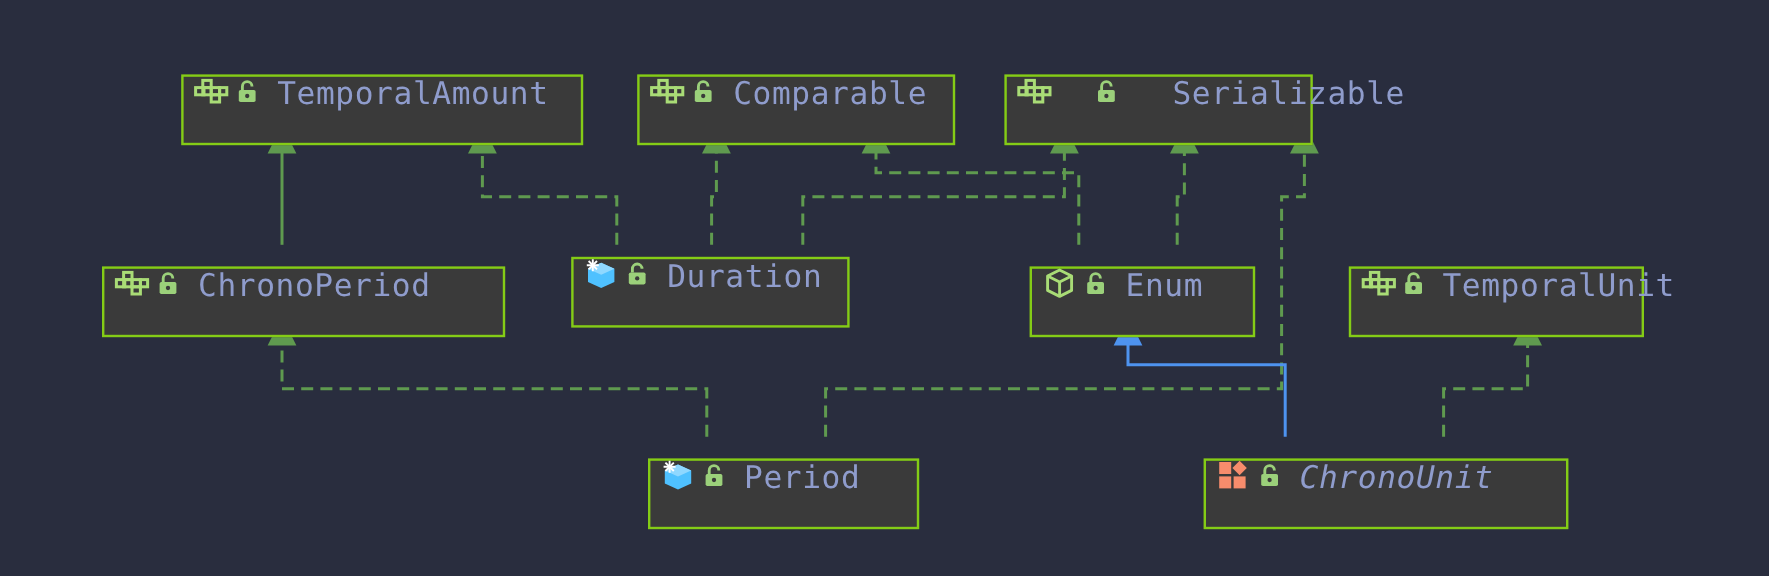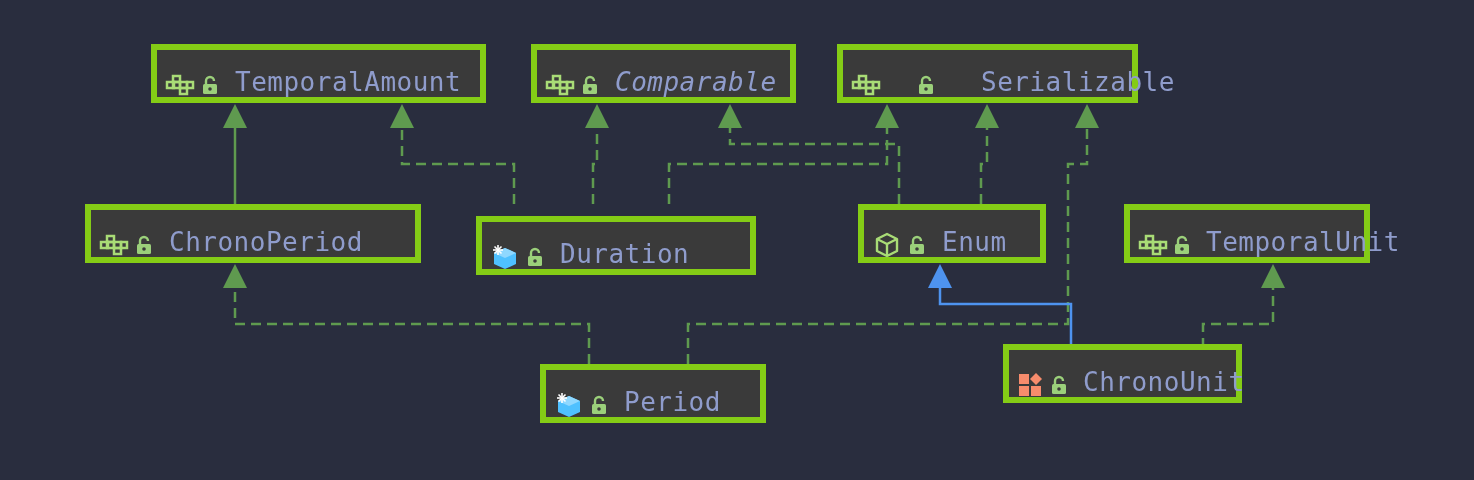--- a/index.html
+++ b/index.html
@@ -1,21 +1,21 @@
 <!DOCTYPE html>
 <html><head>
 <meta charset="utf-8">
 <style>
   html,body{margin:0;padding:0;}
   body{width:1474px;height:480px;background:#292d3e;position:relative;overflow:hidden;
        font-family:"DejaVu Sans Mono","Liberation Mono",monospace;}
   svg.edges{position:absolute;left:0;top:0;}
   .node{position:absolute;box-sizing:border-box;height:59px;background:#3a3a3a;
-        border:6px solid #84cc16;display:flex;align-items:flex-end;padding-left:8px;
-        cursor:pointer;}
+        border:2px solid #84cc16;display:flex;align-items:flex-start;padding-left:8px;
+        cursor:pointer;margin-top:18px;}
   .node .ico{width:30px;height:24px;display:flex;align-items:center;justify-content:center;margin-right:6px;}
   .node .lock{width:18px;height:24px;display:flex;align-items:center;justify-content:center;margin-right:16px;}
   .node .label{color:#8f9ccc;font-size:26px;letter-spacing:0.5px;white-space:nowrap;}
 </style>
 </head>
 <body>
 
 <svg class="edges" width="1474" height="480">
   <g fill="none" stroke="#5f9a4f" stroke-width="2.5">
 
@@ -69,21 +69,21 @@
   <span class="lock">
     <svg width="16" height="20" viewBox="0 0 16 20">
         <path d="M4 9 V6 a4 4 0 0 1 8 0" fill="none" stroke="#9bd07a" stroke-width="2.4"></path>
         <rect x="1" y="9" width="14" height="10" rx="1.5" fill="#9bd07a"></rect>
         <circle cx="8" cy="14" r="1.8" fill="#3a3a3a"></circle>
       </svg>
   </span>
   <span class="label">TemporalAmount</span>
 </div>
 
-<div class="node" style="left:531px;top:44px;width:265px;font-style:italic;">
+<div class="node" style="left:531px;top:44px;width:265px;">
   <span class="ico">
     <svg width="30" height="22" viewBox="0 0 30 22">
         <g fill="none" stroke="#a9dc76" stroke-width="2.5">
           <rect x="8" y="2" width="7" height="6"></rect>
           <rect x="2" y="8" width="7" height="6"></rect>
           <rect x="8" y="8" width="7" height="6"></rect>
           <rect x="15" y="8" width="7" height="6"></rect>
           <rect x="22" y="8" width="6" height="6"></rect>
           <rect x="15" y="14" width="7" height="6"></rect>
         </g>
@@ -92,21 +92,21 @@
   <span class="lock">
     <svg width="16" height="20" viewBox="0 0 16 20">
         <path d="M4 9 V6 a4 4 0 0 1 8 0" fill="none" stroke="#9bd07a" stroke-width="2.4"></path>
         <rect x="1" y="9" width="14" height="10" rx="1.5" fill="#9bd07a"></rect>
         <circle cx="8" cy="14" r="1.8" fill="#3a3a3a"></circle>
       </svg>
   </span>
   <span class="label">Comparable</span>
 </div>
 
-<div class="node" style="left:837px;top:44px;width:301px;gap:31px;">
+<div class="node" style="left:837px;top:44px;width:257px;gap:31px;">
   <span class="ico">
     <svg width="30" height="22" viewBox="0 0 30 22">
         <g fill="none" stroke="#a9dc76" stroke-width="2.5">
           <rect x="8" y="2" width="7" height="6"></rect>
           <rect x="2" y="8" width="7" height="6"></rect>
           <rect x="8" y="8" width="7" height="6"></rect>
           <rect x="15" y="8" width="7" height="6"></rect>
           <rect x="22" y="8" width="6" height="6"></rect>
           <rect x="15" y="14" width="7" height="6"></rect>
         </g>
@@ -138,21 +138,21 @@
   <span class="lock">
     <svg width="16" height="20" viewBox="0 0 16 20">
         <path d="M4 9 V6 a4 4 0 0 1 8 0" fill="none" stroke="#9bd07a" stroke-width="2.4"></path>
         <rect x="1" y="9" width="14" height="10" rx="1.5" fill="#9bd07a"></rect>
         <circle cx="8" cy="14" r="1.8" fill="#3a3a3a"></circle>
       </svg>
   </span>
   <span class="label">ChronoPeriod</span>
 </div>
 
-<div class="node" style="left:476px;top:216px;width:280px;">
+<div class="node" style="left:476px;top:196px;width:232px;">
   <span class="ico">
     <svg width="28" height="26" viewBox="0 0 28 26">
         <polygon points="14,4 25,9 25,20 14,25 3,20 3,9" fill="#4fc1ff"></polygon>
         <polygon points="14,4 25,9 14,14 3,9" fill="#8fd8ff"></polygon>
         <g stroke="#ffffff" stroke-width="1.6">
           <line x1="7" y1="1" x2="7" y2="11"></line>
           <line x1="2" y1="6" x2="12" y2="6"></line>
           <line x1="3.5" y1="2.5" x2="10.5" y2="9.5"></line>
           <line x1="10.5" y1="2.5" x2="3.5" y2="9.5"></line>
         </g>
@@ -227,21 +227,21 @@
   <span class="lock">
     <svg width="16" height="20" viewBox="0 0 16 20">
         <path d="M4 9 V6 a4 4 0 0 1 8 0" fill="none" stroke="#9bd07a" stroke-width="2.4"></path>
         <rect x="1" y="9" width="14" height="10" rx="1.5" fill="#9bd07a"></rect>
         <circle cx="8" cy="14" r="1.8" fill="#3a3a3a"></circle>
       </svg>
   </span>
   <span class="label">Period</span>
 </div>
 
-<div class="node" style="left:1003px;top:344px;width:239px;">
+<div class="node" style="left:1003px;top:364px;width:304px;font-style:italic;">
   <span class="ico">
     <svg width="28" height="26" viewBox="0 0 28 26">
         <g fill="#f78c6c">
           <rect x="2" y="2" width="10" height="10"></rect>
           <rect x="2" y="14" width="10" height="10"></rect>
           <rect x="14" y="14" width="10" height="10"></rect>
           <polygon points="19,1 25,7 19,13 13,7"></polygon>
         </g>
       </svg>
   </span>

